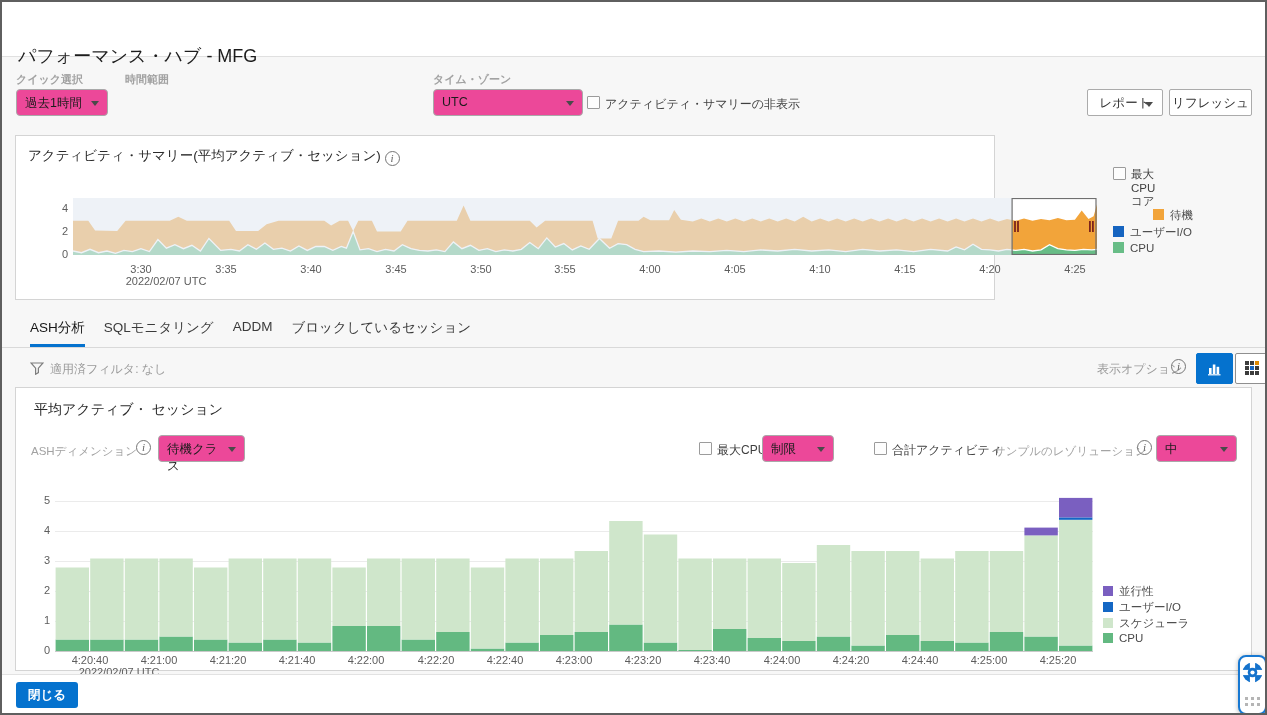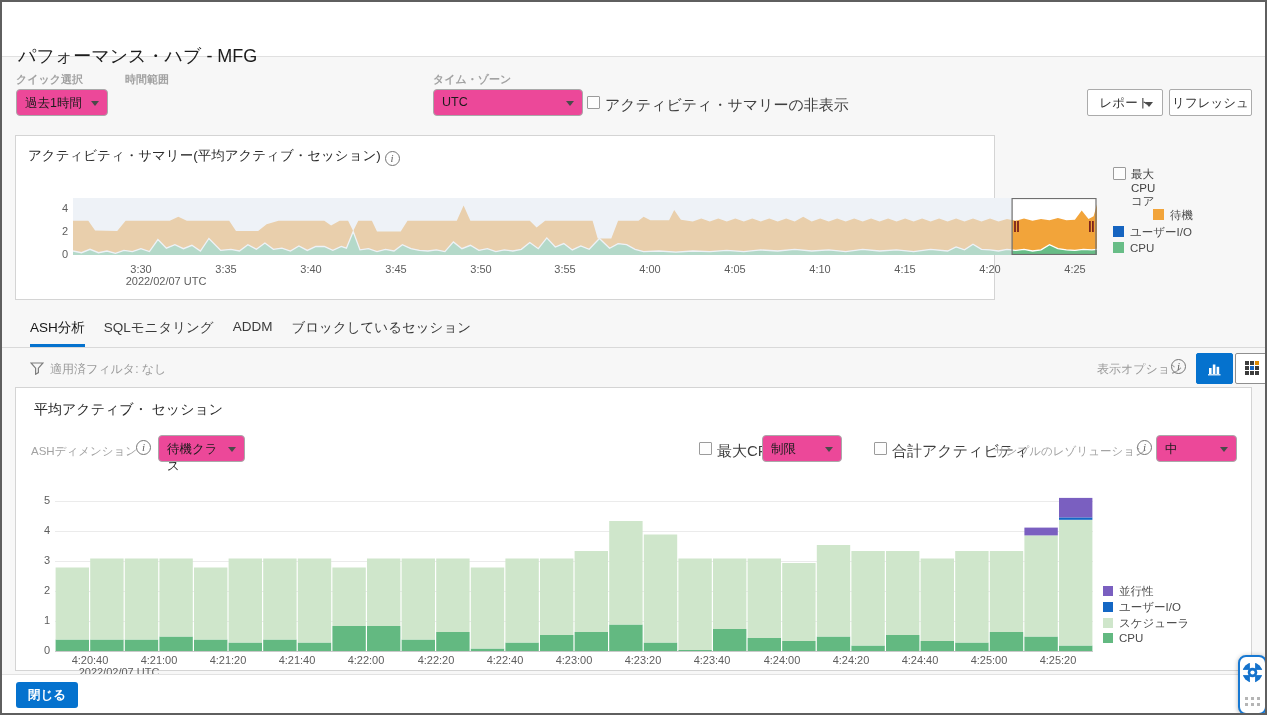--- a/index.html
+++ b/index.html
@@ -11,21 +11,21 @@
   .fld-label{position:absolute;font-size:11px;color:#a2a2a2;font-weight:bold;}
   .dd{position:absolute;height:27px;background:#ec4899;border:1px solid #a9a9a9;border-radius:4px;
       font-size:12.5px;color:#1c1c1c;padding:5px 20px 0 8px;cursor:pointer;}
   .caret{position:absolute;right:8px;top:11px;width:0;height:0;border-left:4px solid transparent;
          border-right:4px solid transparent;border-top:5px solid #4a4a4a;}
   .txt-input{position:absolute;height:27px;background:#fff;border:1px solid #a9a9a9;border-radius:2px;
       font-size:12.5px;color:#1c1c1c;padding:5px 24px 0 8px;}
   .btn{position:absolute;height:27px;background:#fff;border:1px solid #ababab;border-radius:2px;
        font-size:12.5px;color:#333;text-align:center;padding-top:5px;cursor:pointer;}
   .checkbox{position:absolute;width:13px;height:13px;background:#fdfdfd;border:1px solid #9b9b9b;border-radius:1px;cursor:pointer;}
-  .cb-label{position:absolute;font-size:15px;color:#3f3f3f;}
+  .cb-label{position:absolute;font-size:12px;color:#3f3f3f;}
   .card{position:absolute;background:#fff;border:1px solid #d4d4d4;}
   .info-icon{display:inline-block;width:15px;height:15px;border:1px solid #757575;border-radius:50%;
              color:#616161;font-family:"Liberation Serif","DejaVu Serif",serif;font-style:italic;
              font-size:11px;line-height:13px;text-align:center;vertical-align:-2px;}
   .sec-title{font-size:13.5px;color:#2a2a2a;}
   .tick{position:absolute;font-size:11px;color:#5d5d5d;transform:translateX(-50%);white-space:nowrap;}
   .ytick{position:absolute;width:30px;text-align:right;font-size:11px;color:#5d5d5d;}
   .legend-item{position:absolute;white-space:nowrap;font-size:11.5px;color:#4a4a4a;}
   .legend-item .sw{display:inline-block;vertical-align:-1px;margin-right:6px;}
   .tabbar{position:absolute;left:0;top:317px;width:100%;height:29px;border-bottom:1px solid #d9d9d9;
@@ -168,21 +168,21 @@
 
     <div style="position:absolute;left:15px;top:56px;font-size:11.5px;color:#a2a2a2;">ASHディメンション</div>
     <span class="info-icon" style="position:absolute;left:120px;top:52px;">i</span>
     <div class="dd" style="left:142px;top:47px;width:87px;">
       <span>待機クラス</span>
       <span class="caret"></span>
     </div>
 
     <div class="checkbox" style="left:683px;top:54px;"></div>
     <div class="cb-label" style="left:701px;top:54px;">最大CPU</div>
-    <div class="dd" style="left:746px;top:47px;width:80px;">
+    <div class="dd" style="left:746px;top:47px;width:72px;">
       <span>制限</span>
       <span class="caret"></span>
     </div>
 
     <div class="checkbox" style="left:858px;top:54px;"></div>
     <div class="cb-label" style="left:876px;top:54px;">合計アクティビティ</div>
 
     <div style="position:absolute;left:978px;top:56px;font-size:11.5px;color:#a2a2a2;">サンプルのレゾリューション</div>
     <span class="info-icon" style="position:absolute;left:1121px;top:52px;">i</span>
     <div class="dd" style="left:1140px;top:47px;width:81px;">

